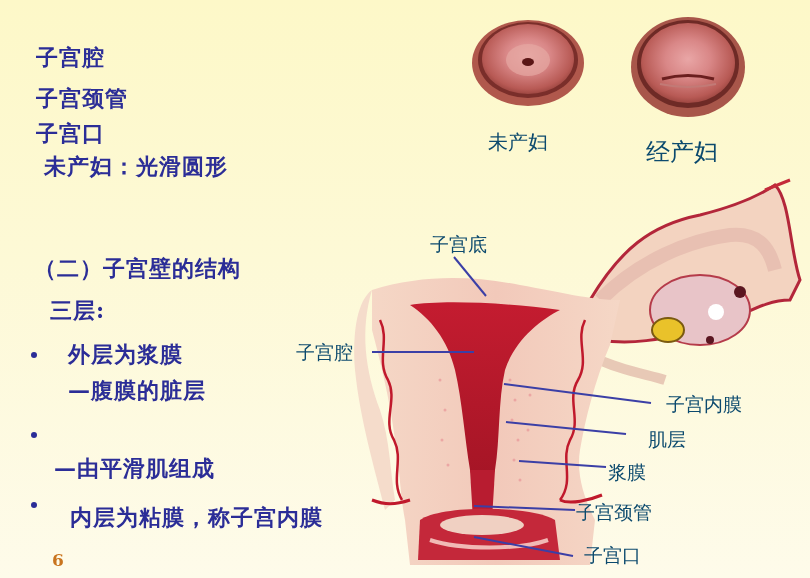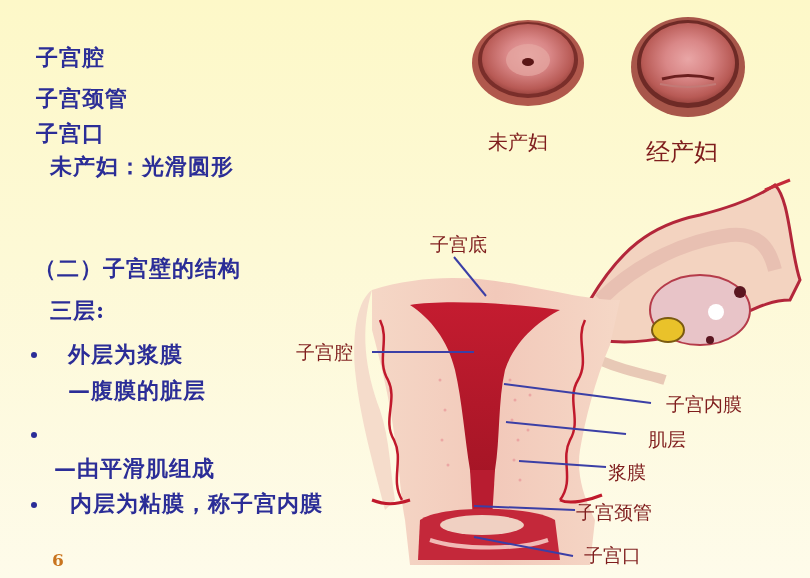--- a/index.html
+++ b/index.html
@@ -3,21 +3,21 @@
 <meta charset="utf-8">
 <style>
   html, body { margin: 0; padding: 0; }
   body {
     width: 810px; height: 578px; overflow: hidden; position: relative;
     background: linear-gradient(180deg, #fdf8c8 0%, #fdf9d6 45%, #fefbea 100%);
     font-family: "DejaVu Serif", "Liberation Serif", serif;
   }
   .slide { position: absolute; inset: 0; }
   .txt { position: absolute; color: #2b2d97; font-weight: bold; font-size: 22px; letter-spacing: 1px; white-space: nowrap; }
-  .lbl { position: absolute; color: #7f1d1d; font-family: Liberation Sans, sans-serif; font-size: 19px; white-space: nowrap; }
+  .lbl { position: absolute; color: #0c4a6e; font-family: Liberation Sans, sans-serif; font-size: 19px; white-space: nowrap; }
   .bullet { position: absolute; width: 6px; height: 6px; border-radius: 50%; background: #2b2d97; }
   .pagenum { position: absolute; left: 52px; top: 550px; color: #c9741e; font-weight: bold; font-size: 17px; font-family: "DejaVu Serif", serif; }
   svg { position: absolute; left: 0; top: 0; }
 </style>
 </head>
 <body>
 
 <div class="slide">
 
   <svg width="810" height="578" viewBox="0 0 810 578">
@@ -114,34 +114,34 @@
       <line x1="506" y1="422" x2="626" y2="434"></line>
       <line x1="519" y1="461" x2="606" y2="467"></line>
       <line x1="474" y1="506" x2="575" y2="510"></line>
       <line x1="474" y1="537" x2="573" y2="556"></line>
     </g>
   </svg>
 
   <div class="txt" style="left:36px; top:43px;">子宫腔</div>
   <div class="txt" style="left:36px; top:84px;">子宫颈管</div>
   <div class="txt" style="left:36px; top:119px;">子宫口</div>
-  <div class="txt" style="left:50px; top:152px;">未产妇：光滑圆形</div>
+  <div class="txt" style="left:44px; top:152px;">未产妇：光滑圆形</div>
 
   <div class="txt" style="left:34px; top:254px;">（二）子宫壁的结构</div>
   <div class="txt" style="left:42px; top:296px;margin-left:8px;">三层:</div>
 
   <span class="bullet" style="left:31px; top:352px;"></span>
   <div class="txt" style="left:68px; top:340px;">外层为浆膜</div>
   <div class="txt" style="left:68px; top:376px;">—腹膜的脏层</div>
 
   <span class="bullet" style="left:31px; top:432px;"></span>
   <div class="txt" style="left:54px; top:454px;">—由平滑肌组成</div>
 
   <span class="bullet" style="left:31px; top:502px;"></span>
-  <div class="txt" style="left:70px; top:489px;text-align:center;">内层为粘膜，称子宫内膜</div>
+  <div class="txt" style="left:70px; top:503px;text-align:center;">内层为粘膜，称子宫内膜</div>
 
   <div class="lbl" style="left:488px; top:129px; font-size:20px;">未产妇</div>
   <div class="lbl" style="left:646px; top:136px; font-size:24px;">经产妇</div>
 
   <div class="lbl" style="left:430px; top:232px;">子宫底</div>
   <div class="lbl" style="left:296px; top:340px;">子宫腔</div>
   <div class="lbl" style="left:666px; top:392px;">子宫内膜</div>
   <div class="lbl" style="left:648px; top:427px;">肌层</div>
   <div class="lbl" style="left:608px; top:460px;">浆膜</div>
   <div class="lbl" style="left:576px; top:500px;">子宫颈管</div>

